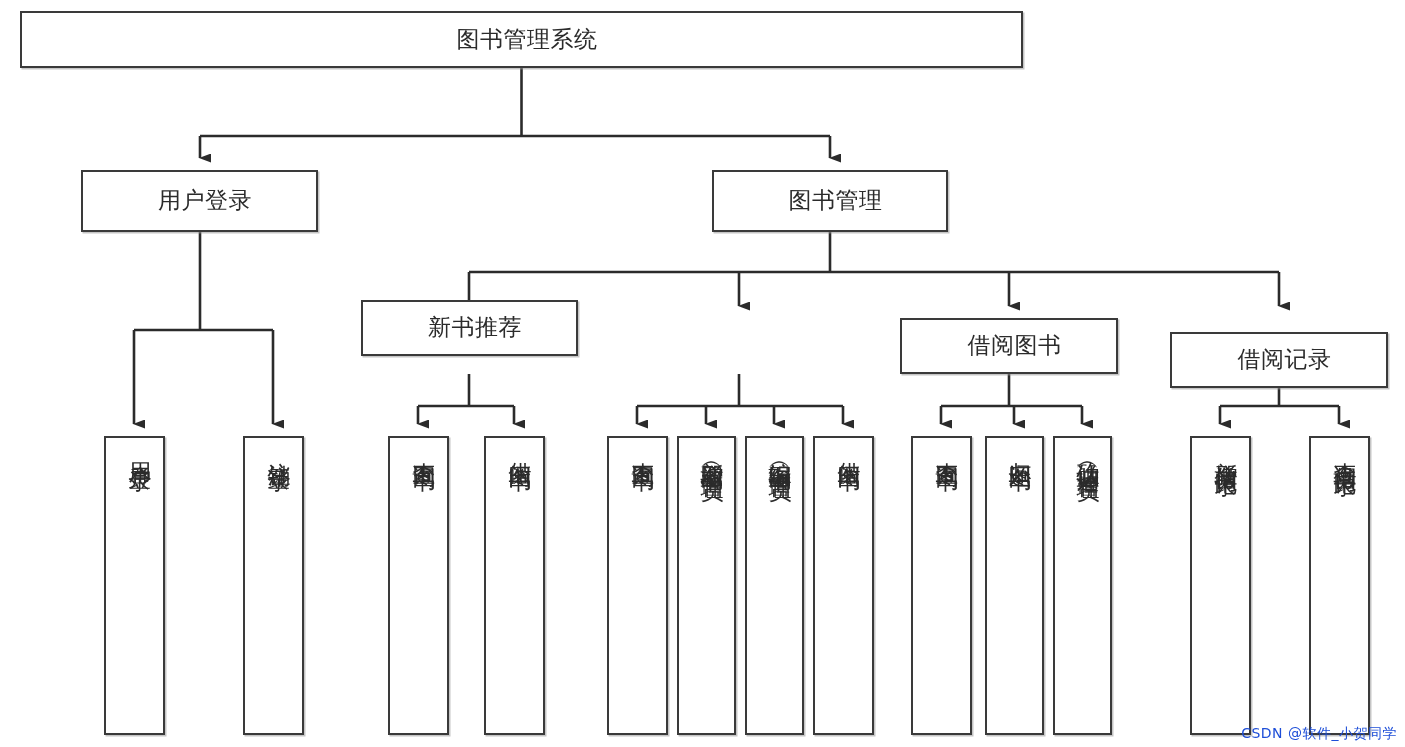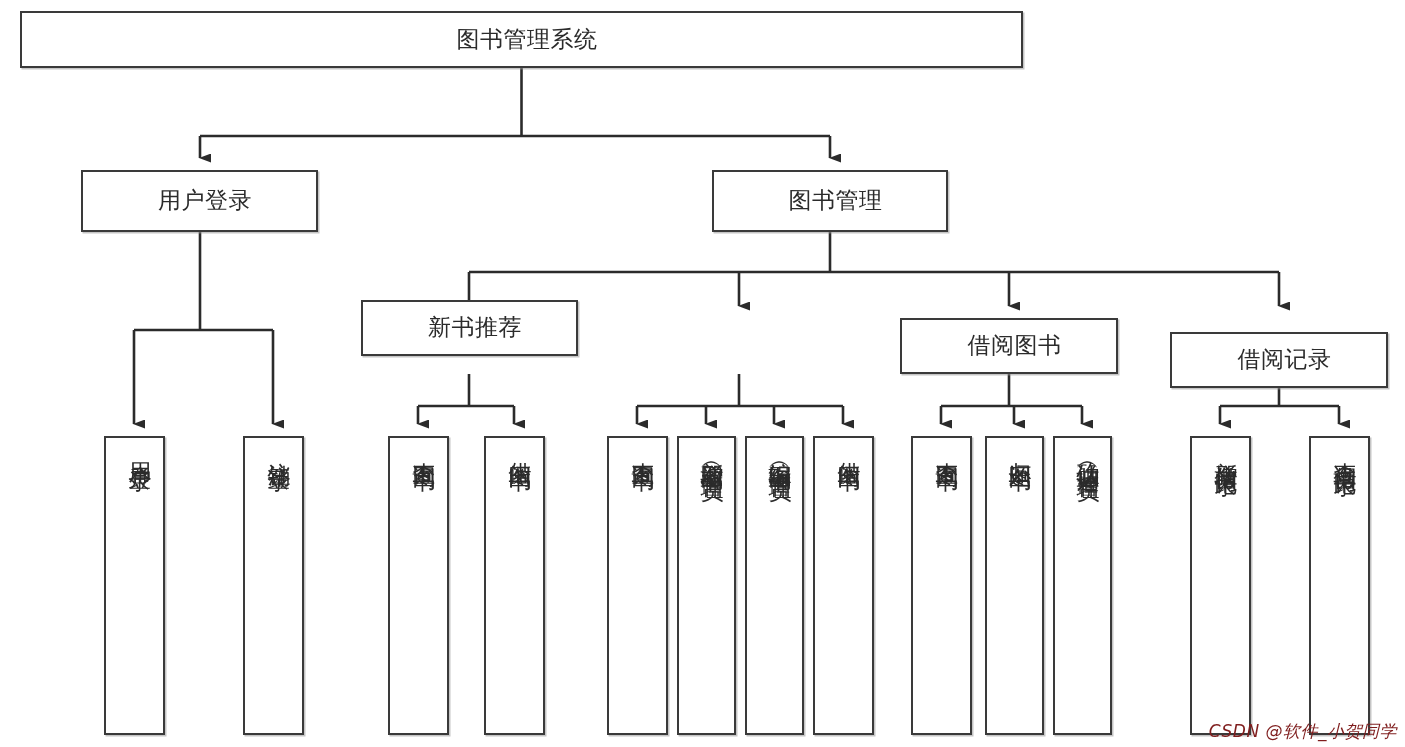--- a/index.html
+++ b/index.html
@@ -55,25 +55,24 @@
   .node.vertical .node-label {
     writing-mode: vertical-rl;
     text-orientation: upright;
     font-size: 23px;
     letter-spacing: 2.5px;
   }
   .watermark {
     position: absolute;
     right: 8px;
     bottom: 4px;
-    font-size: 17px;
-    color: #7f1d1d;
+    font-size: 14px;
+    color: #1d4ed8;
     letter-spacing: 0.5px;
     white-space: nowrap;
-    font-style: italic;
   }
 </style>
 </head>
 <body>
 
 <div id="diagram-root">
 
   <svg class="edges" viewBox="0 0 1405 747">
     <defs>
       <marker id="arrowhead" markerWidth="10" markerHeight="12" refX="4.5" refY="11" orient="auto" markerUnits="userSpaceOnUse">

